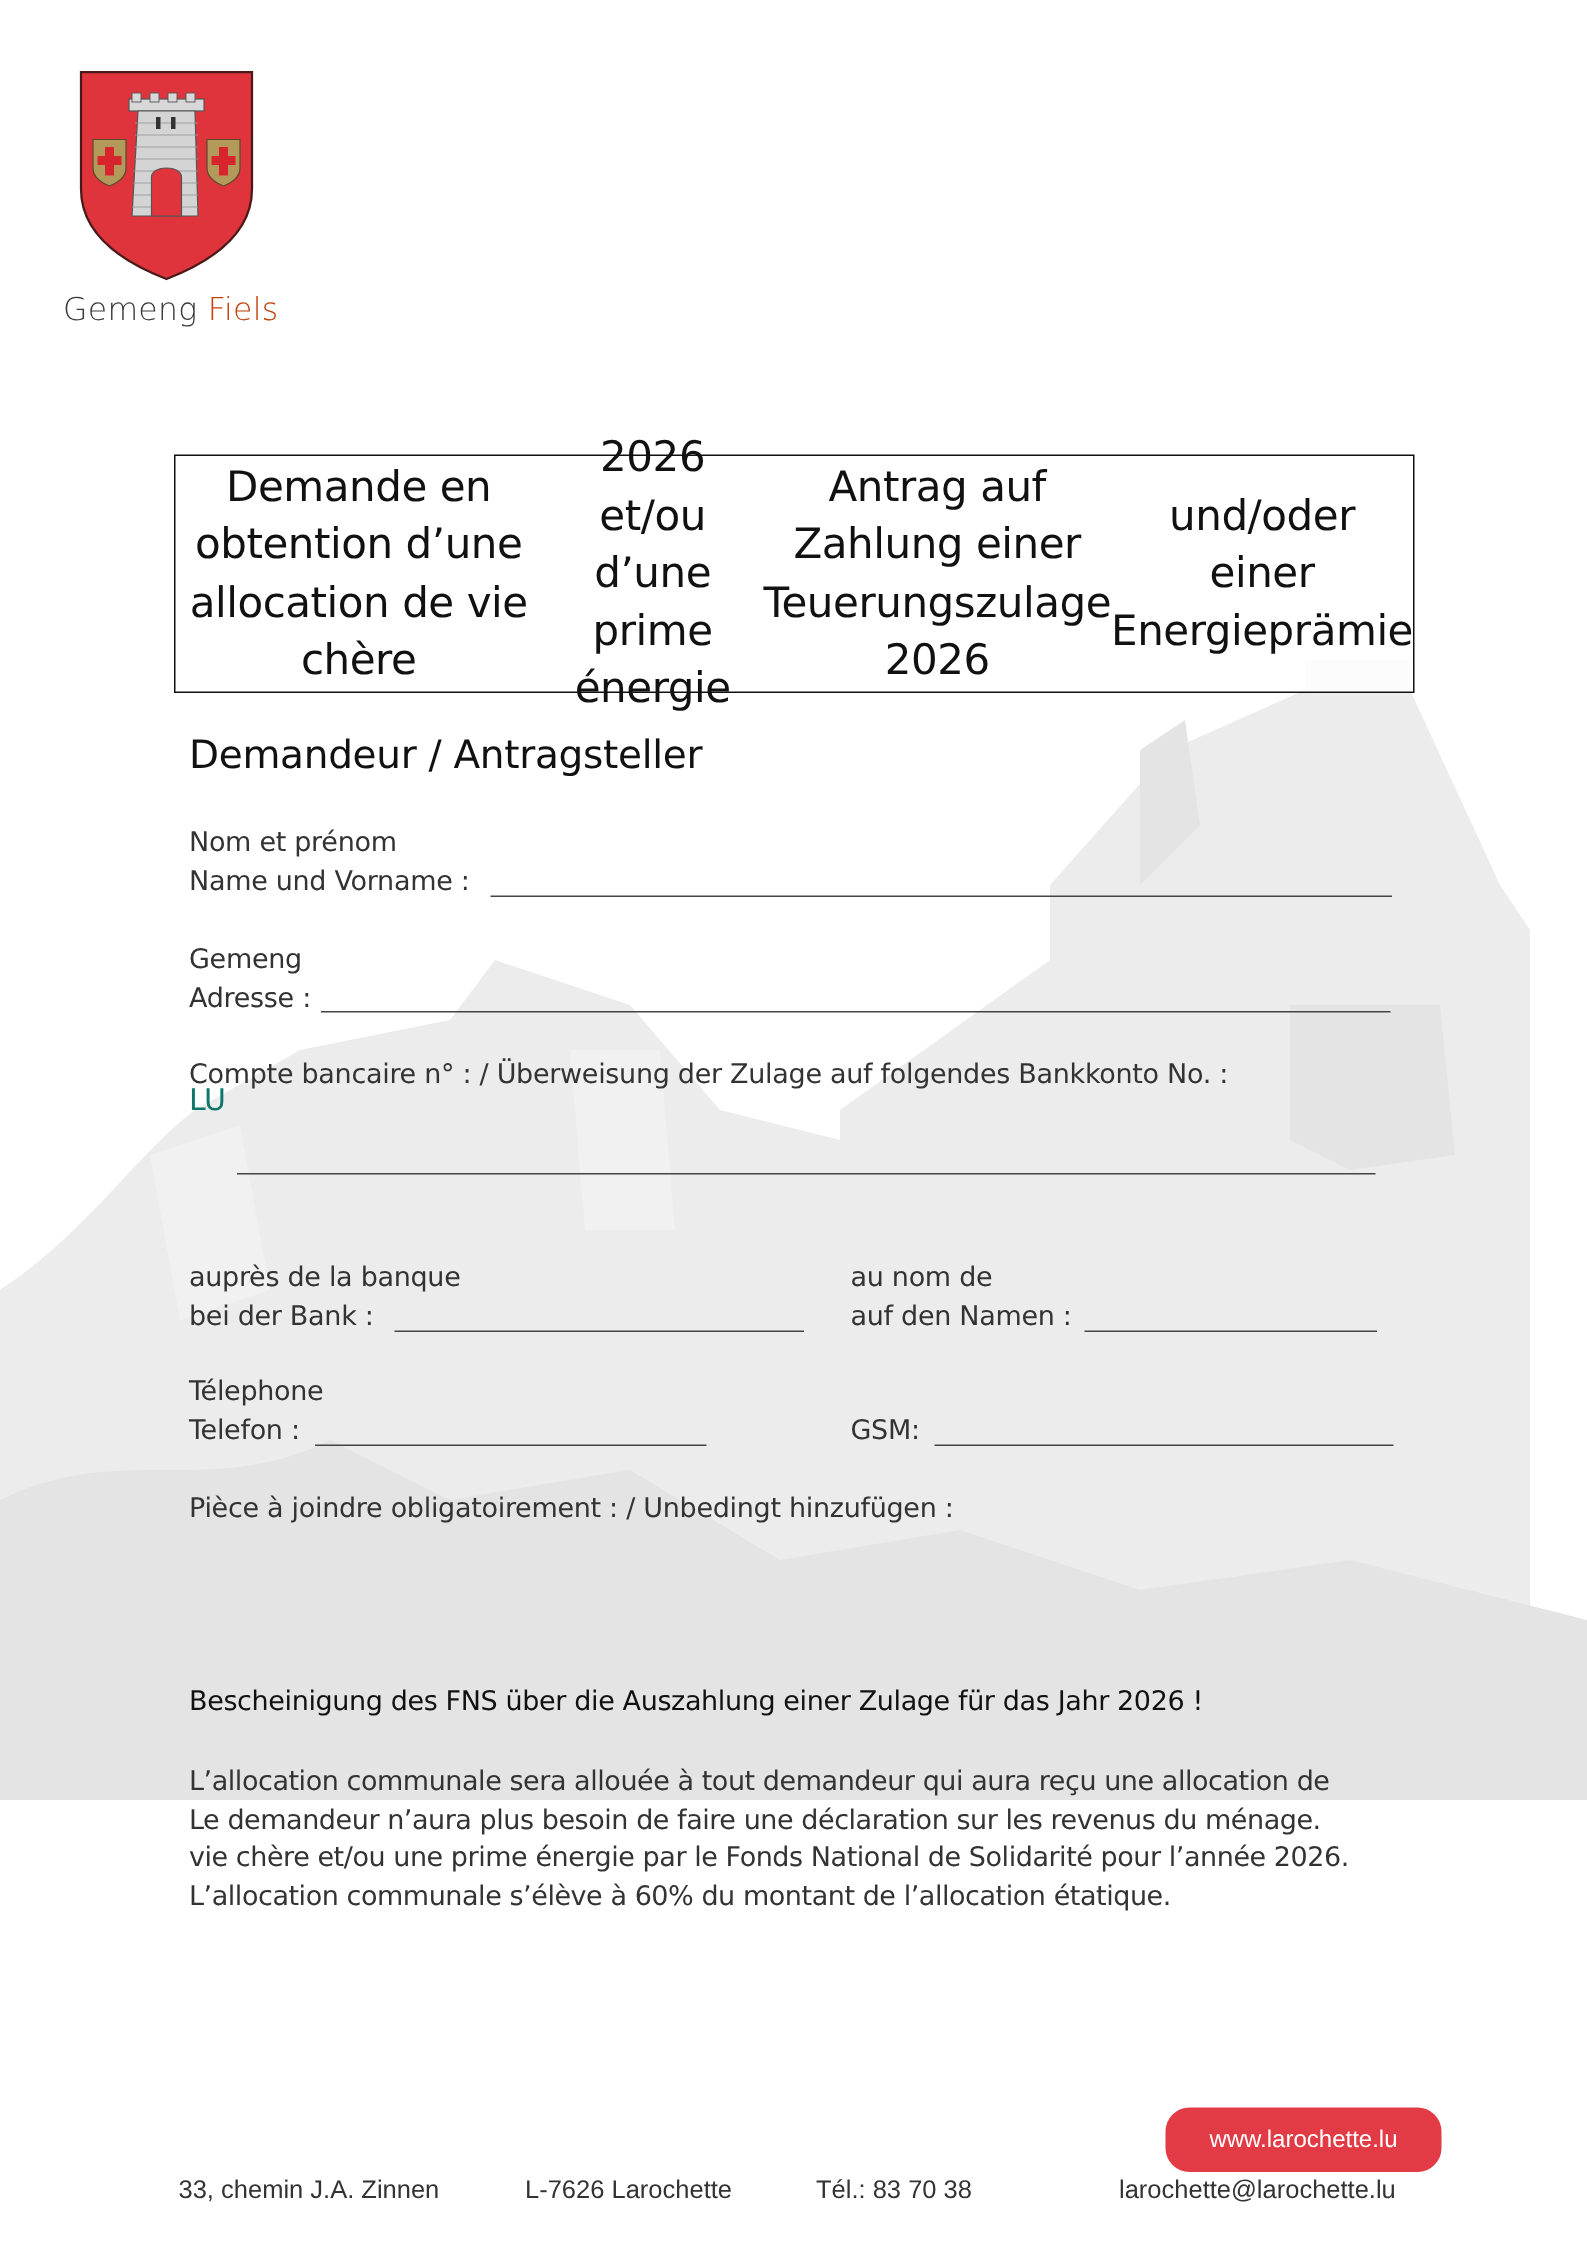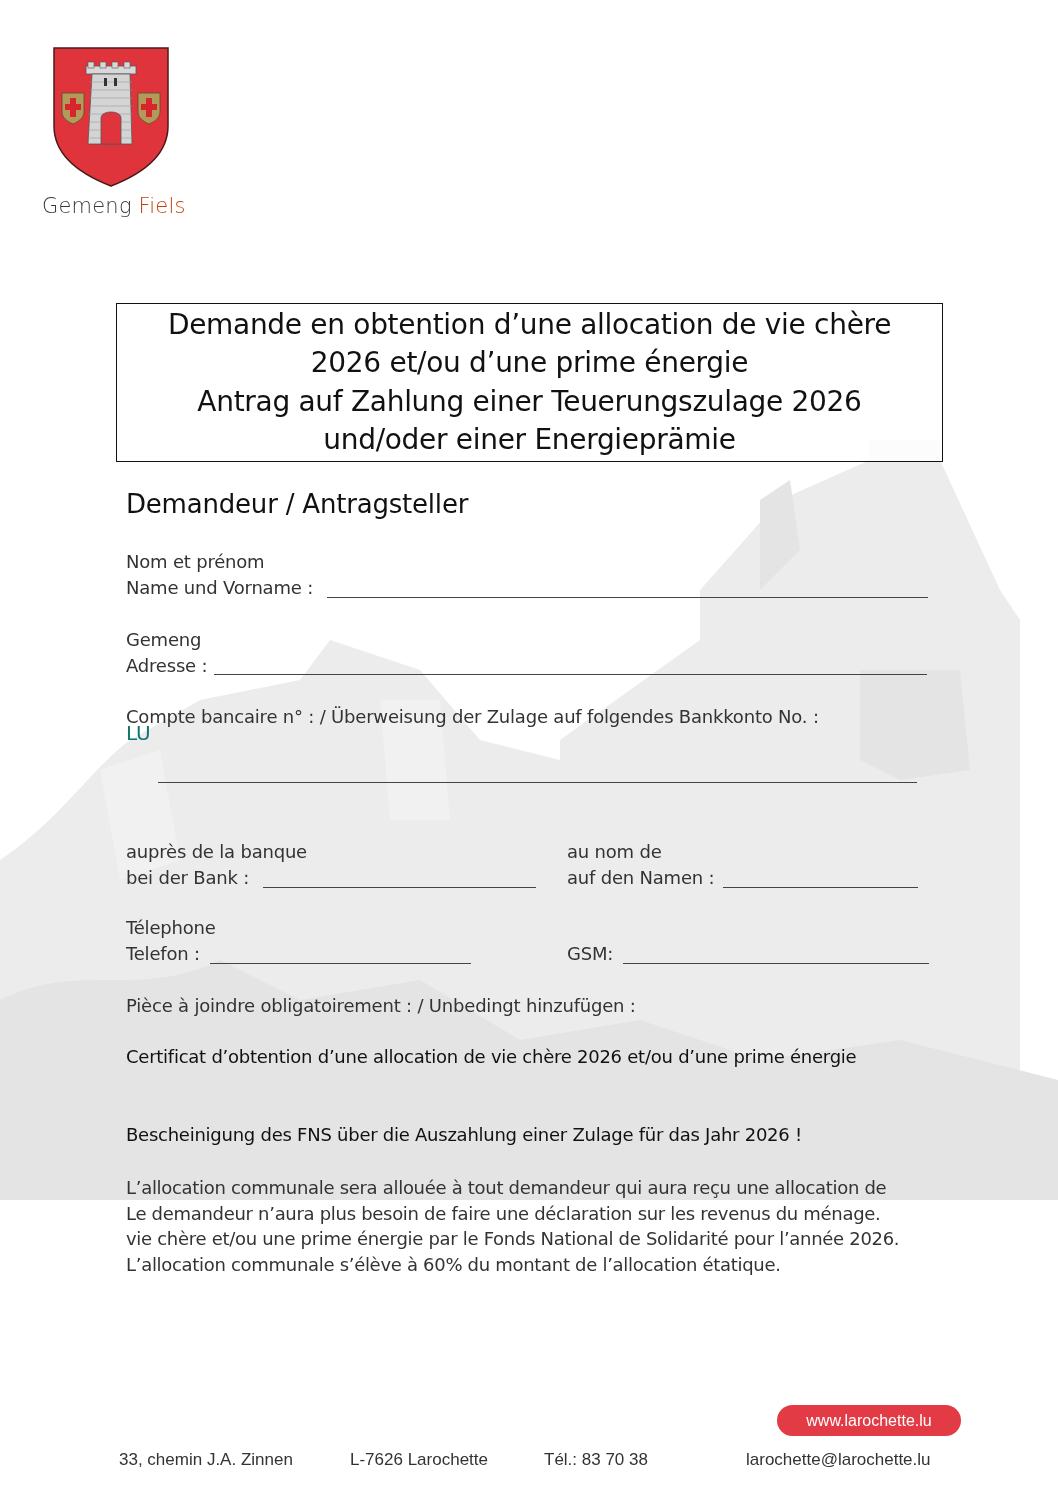--- a/index.html
+++ b/index.html
@@ -9,34 +9,34 @@
   
   .watermark { position: absolute; left: 0; top: 440px; width: 1058px; height: 760px; z-index: 0; }
 
   .logo { position: absolute; left: 52px; top: 46px; width: 118px; height: 142px; z-index: 1; }
   .brand { position: absolute; left: 42px; top: 194px; font-size: 21px; letter-spacing: 0.2px; color: #3a3a3a;
            font-family: "DejaVu Sans", sans-serif; font-weight: 300; z-index: 1; }
   .brand .accent { color: #c2410c; }
 
   .title-box { position: absolute; left: 116px; top: 303px; width: 825px; height: 157px;
                border: 1.3px solid #111; background: rgba(255,255,255,0.85); z-index: 1;
-               display: flex; flex-direction: column; justify-content: center; align-items: center; }
+               display: flex; flex-direction: row; justify-content: center; align-items: center; }
   .title-line { font-size: 28px; line-height: 38.5px; color: #111; text-align: center; letter-spacing: -0.3px;
                 font-family: "DejaVu Sans", sans-serif; }
 
   .content { position: absolute; left: 126px; top: 0; width: 810px; z-index: 1; }
   .section-heading { position: absolute; left: 0; top: 489px; font-size: 26px; color: #111; letter-spacing: -0.2px; }
 
   .lbl { position: absolute; font-size: 18px; color: #333; white-space: nowrap; letter-spacing: -0.2px; }
   .line { position: absolute; height: 0; border-bottom: 1.2px solid #444; }
 
   .blk { position: absolute; font-size: 18px; color: #111; line-height: 26px; letter-spacing: -0.25px; }
   .para { position: absolute; font-size: 18px; color: #333; line-height: 25.5px; letter-spacing: -0.3px; }
 
-  .footer-pill { position: absolute; left: 777px; top: 1405px; width: 184px; height: 31px; border-radius: 16px;
+  .footer-pill { position: absolute; left: 777px; top: 1405px; width: 184px; height: 43px; border-radius: 16px;
                  background: #e33b45; color: #fff; font-family: "Liberation Sans", sans-serif; font-size: 16px;
                  display: flex; align-items: center; justify-content: center; z-index: 1; }
   .footer-item { position: absolute; top: 1450px; font-family: "Liberation Sans", sans-serif; font-size: 17px; color: #333; z-index: 1; }
 </style>
 </head>
 <body>
 
 <svg class="watermark" viewBox="0 0 1058 760" preserveAspectRatio="none">
   <g fill="#ececec">
     <path d="M0 420 C60 380 90 330 130 300 L200 260 L300 240 L330 200 L420 230 L480 300 L560 320 L560 760 L0 760 Z"></path>
@@ -123,21 +123,20 @@
   <div class="lbl" style="left:0;top:917px">Télephone</div>
   <div class="lbl" style="left:0;top:943px">Telefon :</div>
   <div class="line" style="left:84px;top:963px;width:261px"></div>
 
   <div class="lbl" style="left:441px;top:943px">GSM:</div>
   <div class="line" style="left:497px;top:963px;width:306px"></div>
 
   <div class="lbl" style="left:0;top:995px">Pièce à joindre obligatoirement : / Unbedingt hinzufügen :</div>
 
   <div class="blk" style="left:0;top:1044px">
-    <div>Certificat d’obtention d’une allocation de vie chère 2026 et/ou d’une prime énergie</div>
   </div>
 
   <div class="blk" style="left:0;top:1122px">Bescheinigung des FNS über die Auszahlung einer Zulage für das Jahr 2026 !</div>
 
   <div class="para" style="left:0;top:1175px">
     <div>L’allocation communale sera allouée à tout demandeur qui aura reçu une allocation de</div>
     <div>Le demandeur n’aura plus besoin de faire une déclaration sur les revenus du ménage.</div>
     <div>vie chère et/ou une prime énergie par le Fonds National de Solidarité pour l’année 2026.</div>
     <div>L’allocation communale s’élève à 60% du montant de l’allocation étatique.</div>
   </div>

